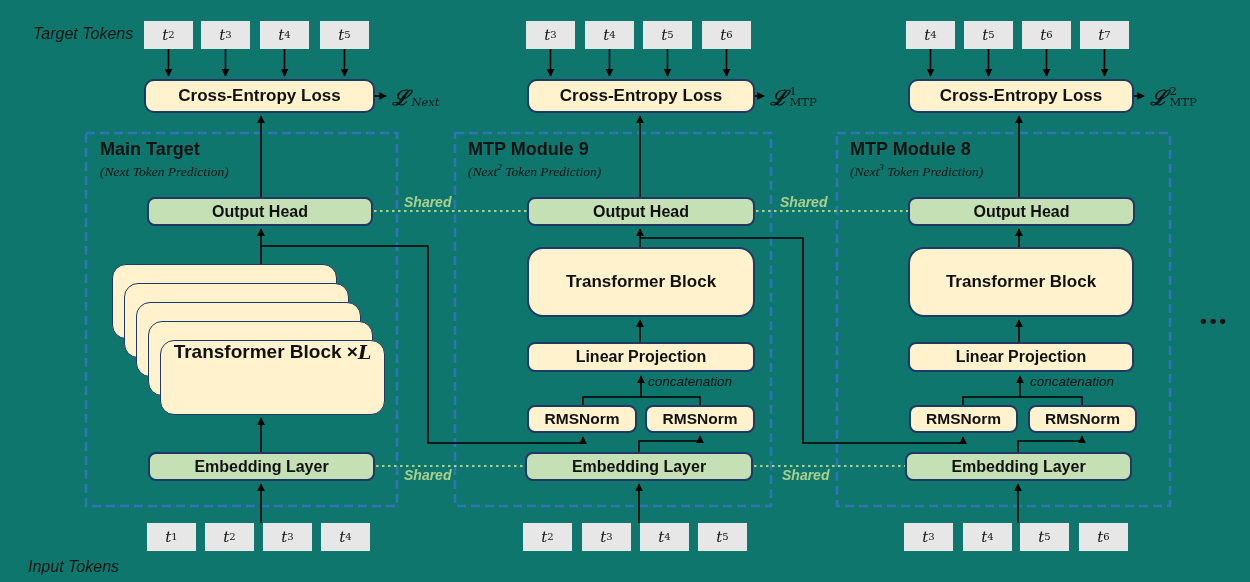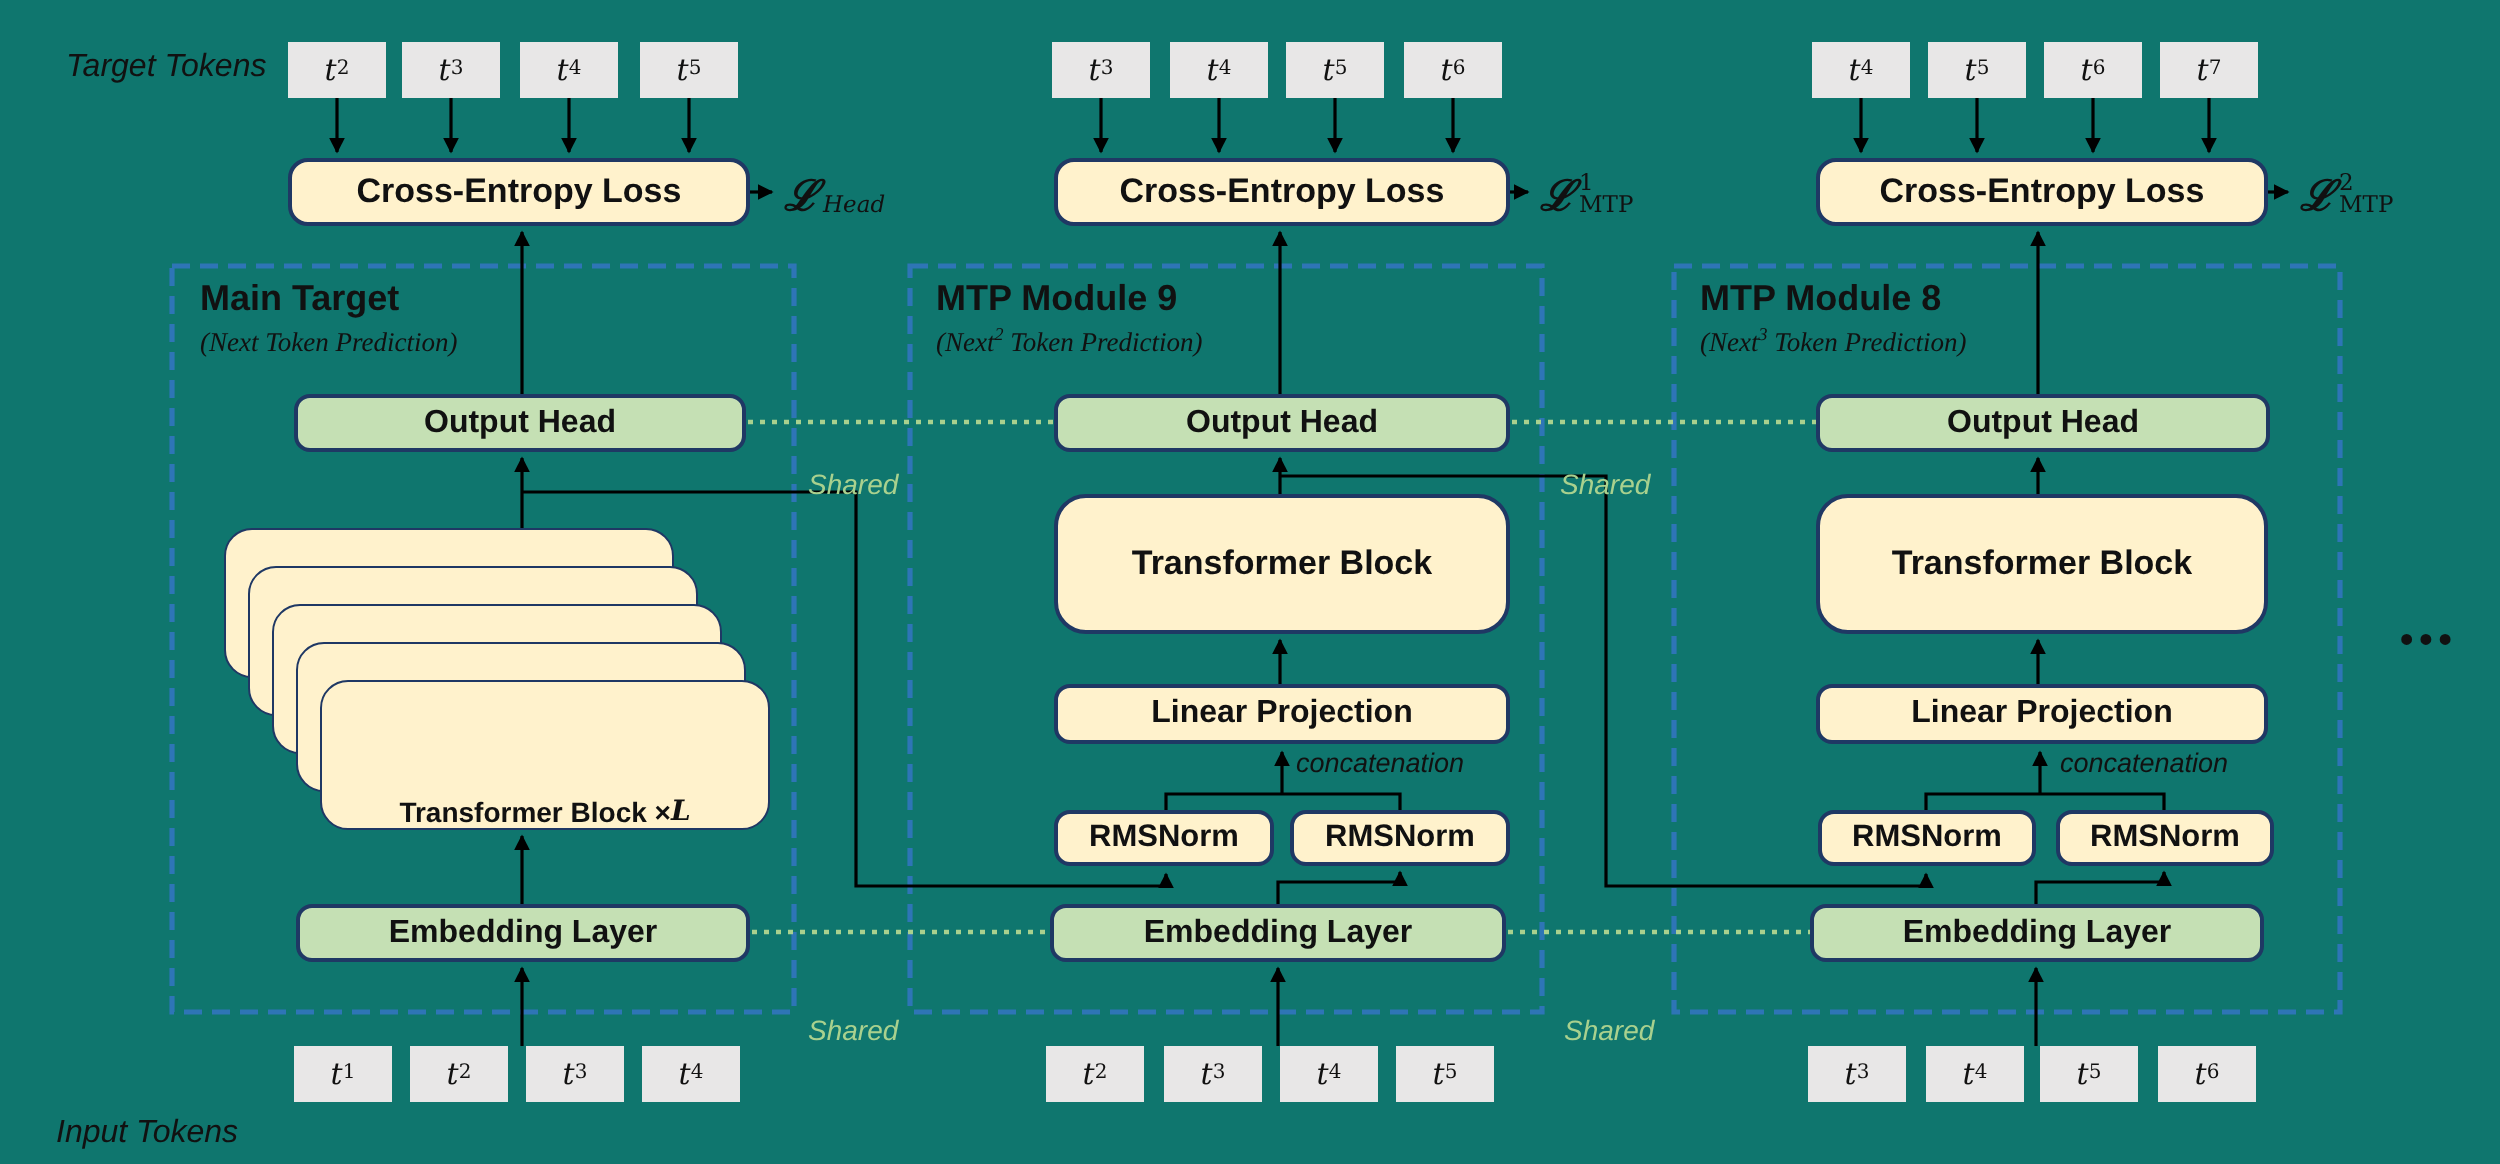--- a/index.html
+++ b/index.html
@@ -5,31 +5,31 @@
   html,body{margin:0;padding:0;background:#fff;}
   .canvas{position:relative;width:1250px;height:582px;background:#0f766e;overflow:hidden;
           font-family:"Liberation Sans",sans-serif;color:#111;}
   svg.layer{position:absolute;left:0;top:0;pointer-events:none;}
   .box{position:absolute;box-sizing:border-box;border:2px solid #1F3864;background:#FFF2CC;
        display:flex;align-items:center;justify-content:center;font-weight:600;color:#111;white-space:nowrap;}
   .green{background:#C5E0B4;}
   .r8{border-radius:8px}.r10{border-radius:10px}.r16{border-radius:16px}
   .f17{font-size:17px}.f16{font-size:16px}.f15{font-size:15.5px}
   .stackbox{position:absolute;box-sizing:border-box;width:225px;height:75px;background:#FFF2CC;
-            border:1.7px solid #1F3864;border-radius:14px;display:flex;align-items:flex-end;justify-content:center;
-            font-weight:600;font-size:14px;}
+            border:1.7px solid #1F3864;border-radius:14px;display:flex;align-items:flex-start;justify-content:center;
+            font-weight:600;font-size:19px;}
   .token{position:absolute;width:49px;height:28px;background:#E8E7E7;display:flex;align-items:center;
          justify-content:center;font-size:15px;font-family:"DejaVu Serif",serif;}
   .token i{font-style:italic;}
   .token sub{font-size:10px;line-height:0;}
   .rowlabel{position:absolute;font-size:16px;font-style:italic;font-weight:500;}
   .module-title{position:absolute;font-size:18px;font-weight:700;line-height:1;}
   .module-subtitle{position:absolute;font-size:13.5px;font-style:italic;line-height:1;font-family:Liberation Serif, serif;}
   .module-subtitle sup{font-size:9px;}
-  .shared{position:absolute;font-size:14px;font-style:italic;font-weight:400;color:#A9D18E;line-height:1;margin-top:40px;}
+  .shared{position:absolute;font-size:14px;font-style:italic;font-weight:700;color:#A9D18E;line-height:1;}
   .concat{position:absolute;font-size:13.5px;font-style:italic;line-height:1;}
   .loss{position:absolute;display:flex;align-items:center;height:26px;}
   .mathcal{font-family:"DejaVu Serif",serif;font-style:italic;font-weight:600;font-size:21px;line-height:1;}
   .lstack{display:inline-flex;flex-direction:column;justify-content:center;margin-left:2px;
           font-size:11.5px;line-height:0.95;font-family:"DejaVu Serif",serif;}
   .lsup{display:block;min-height:11px;font-style:normal;}
   .lsub{display:block;font-style:normal;}
   .lsub.it{font-style:italic;}
   .tvar{font-family:"DejaVu Serif",serif;font-style:italic;font-weight:600;}
   .dots{position:absolute;font-size:19px;font-weight:900;letter-spacing:3px;line-height:1;}
@@ -120,21 +120,21 @@
   <div class="token" style="left:320px;top:21px">
       <i>t</i>
       <sub>5</sub>
     </div>
 
   <div class="box r10 f17" style="left:144px;top:79px;width:231px;height:34px">Cross-Entropy Loss</div>
   <div class="loss" style="left:392px;top:84px">
       <span class="mathcal">ℒ</span>
       <span class="lstack">
         <span class="lsup"></span>
-        <span class="lsub it">Head</span>
+        <span class="lsub it">Next</span>
       </span>
     </div>
 
   <div class="box green r8 f16" style="left:147px;top:197px;width:226px;height:29px">Output Head</div>
 
   <div class="stackbox" style="left:112px;top:264px"></div>
   <div class="stackbox" style="left:124px;top:283px"></div>
   <div class="stackbox" style="left:136px;top:302px"></div>
   <div class="stackbox" style="left:148px;top:321px"></div>
   <div class="stackbox" style="left:160px;top:340px">

